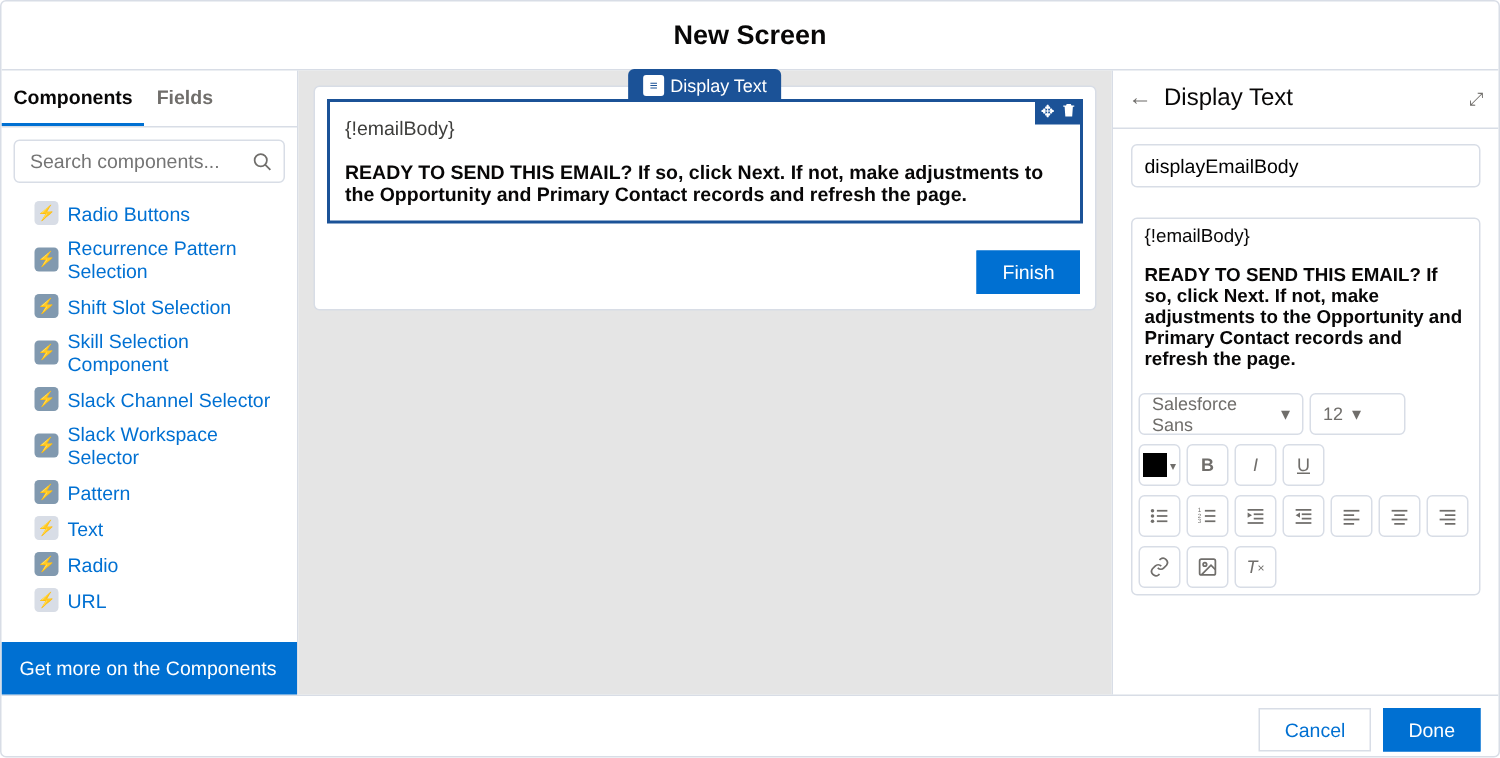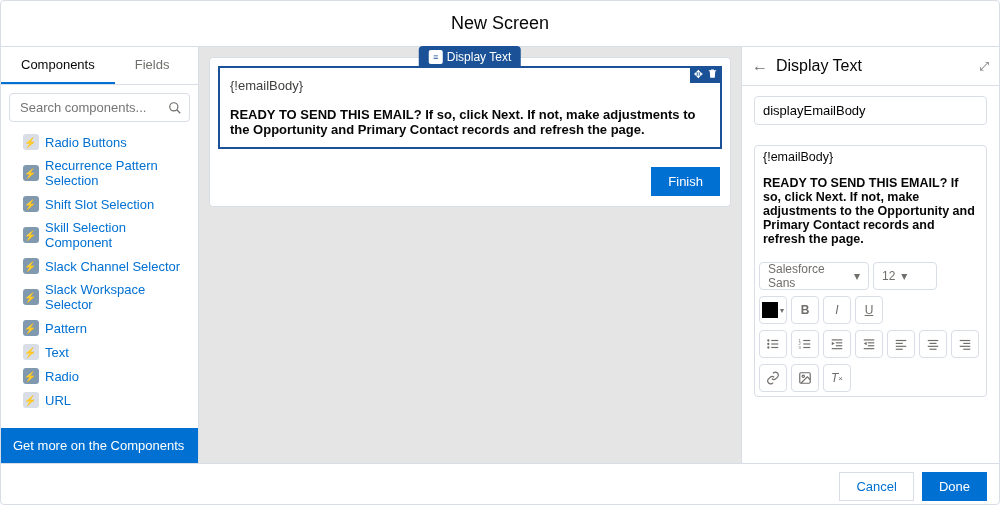--- a/index.html
+++ b/index.html
@@ -1,21 +1,21 @@
 <!DOCTYPE html>
 <html><head>
 <meta charset="utf-8">
 <style>
 * { box-sizing: border-box; margin: 0; padding: 0; }
 body { font-family: -apple-system, "Salesforce Sans", Arial, sans-serif; font-size: 13px; color: #16325c; background: #fff; width: 1000px; height: 505px; overflow: hidden; border: 1px solid #d8dde6; border-radius: 4px; }
-.header { text-align: center; padding: 12px 0; border-bottom: 1px solid #d8dde6; font-size: 18px; font-weight: 400; color: #080707; }
+.header { text-align: center; padding: 12px 0; border-bottom: 1px solid #d8dde6; font-size: 18px; font-weight: 700; color: #080707; }
 .main { display: flex; height: 416px; }
 .left-panel { width: 198px; border-right: 1px solid #d8dde6; display: flex; flex-direction: column; }
 .tabs { display: flex; border-bottom: 1px solid #d8dde6; }
-.tab { padding: 10px 20px; font-size: 13px; color: #706e6b; cursor: pointer; border-bottom: 2px solid transparent; font-weight: 400; }
+.tab { padding: 10px 8px; font-size: 13px; color: #706e6b; cursor: pointer; border-bottom: 2px solid transparent; font-weight: 700; }
 .tab.active { color: #080707; border-bottom-color: #0070d2; }
 .search-box { margin: 8px; position: relative; }
 .search-box input { width: 100%; padding: 6px 28px 6px 10px; border: 1px solid #d8dde6; border-radius: 4px; font-size: 13px; }
 .search-box .search-icon { position: absolute; right: 8px; top: 50%; transform: translateY(-50%); color: #706e6b; }
 .comp-list { flex: 1; overflow-y: auto; padding: 0 4px; }
 .comp-item { display: flex; align-items: center; padding: 4px 6px 4px 18px; color: #0070d2; font-size: 13px; cursor: grab; gap: 6px; }
 .comp-item .ci-icon { width: 16px; height: 16px; background: #d8dde6; border-radius: 3px; display: inline-flex; align-items: center; justify-content: center; font-size: 10px; color: #fff; flex-shrink: 0; }
 .ci-icon.lt { background: #8199af; }
 .cat-header { display: flex; align-items: center; padding: 6px 6px; font-size: 13px; color: #3e3e3c; cursor: pointer; gap: 4px; }
 .appx-btn { background: #0070d2; color: #fff; padding: 10px 12px; font-size: 13px; cursor: pointer; }

